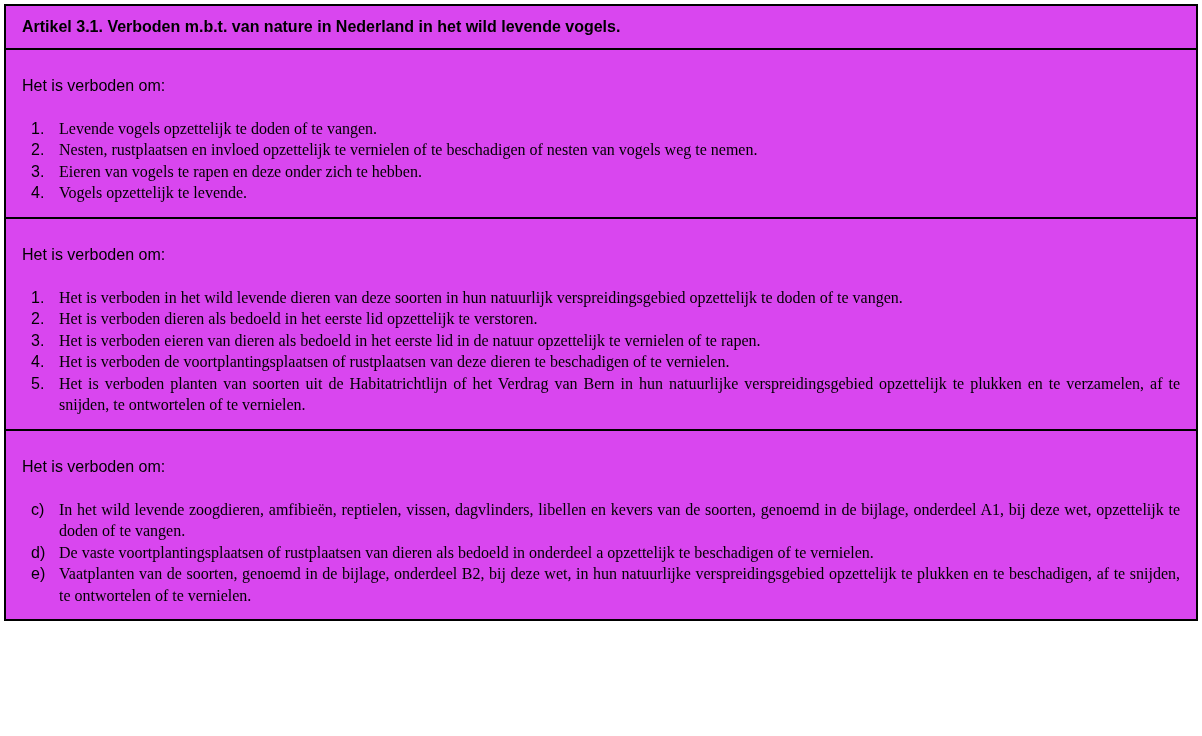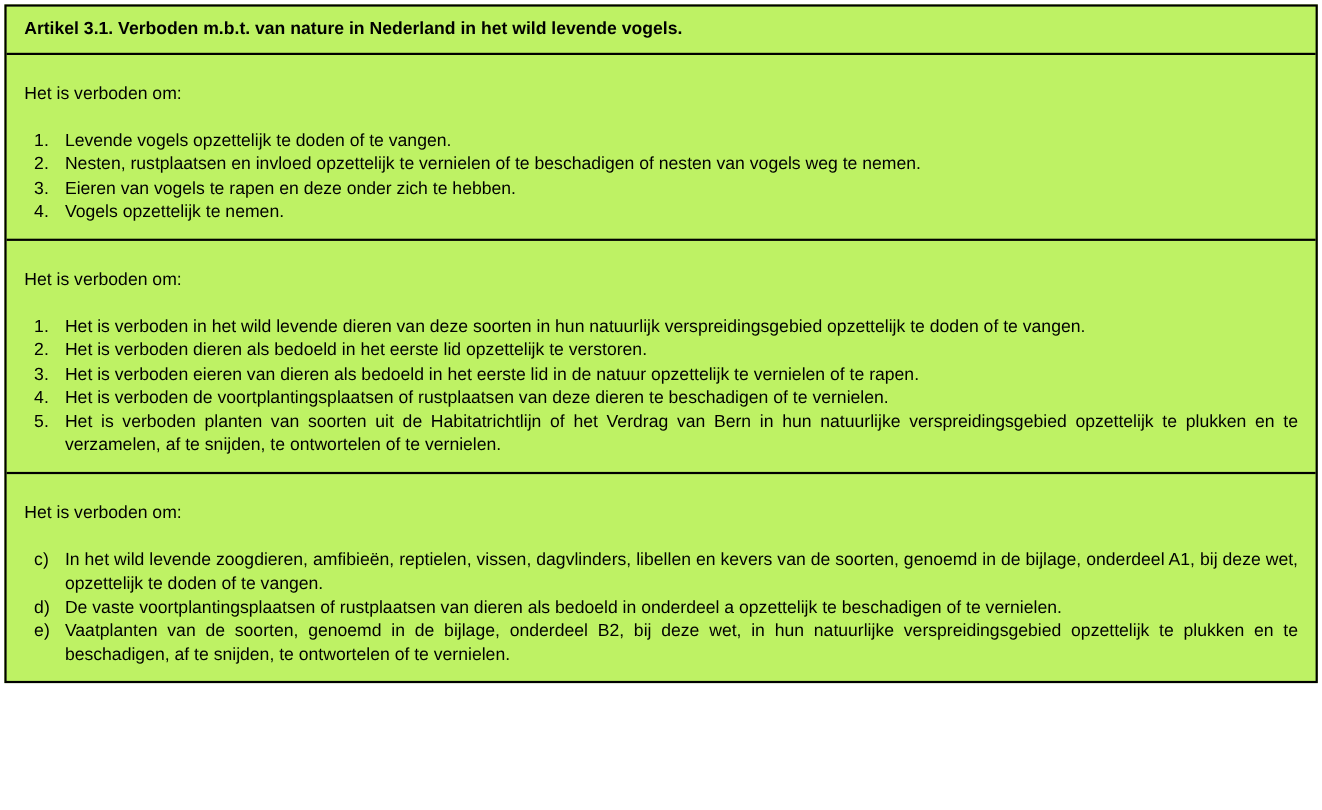--- a/index.html
+++ b/index.html
@@ -10,41 +10,42 @@
     height: 736px;
     overflow: hidden;
   }
   .doc {
     margin: 4px 4px;
     border: 2px solid #000000;
     color: #000000;
     font-family: "Liberation Sans", sans-serif;
     font-size: 16px;
     line-height: 21.5px;
-    background: #bef264;
+    background: #d946ef;
   }
   .row { border-top: 2px solid #000000; }
   .row:first-child { border-top: none; }
   .hdr {
     padding: 10px 16px;
     font-weight: bold;
   }
   .bdy {
     padding: 25px 16px 13px 16px;
   }
   .list { margin-top: 21.5px; }
   .item { display: flex; }
   .marker {
     width: 28px;
     margin-left: 9px;
     flex: 0 0 28px;
   }
   .itxt {
     flex: 1;
     text-align: justify;
+    font-family: Liberation Serif, serif;
   }
   .note {
     margin-top: 21.5px;
     text-align: justify;
   }
 </style>
 </head>
 <body>
 
 <div class="doc">
@@ -62,21 +63,21 @@
       <div class="item">
         <span class="marker">2.</span>
         <span class="itxt">Nesten, rustplaatsen en invloed opzettelijk te vernielen of te beschadigen of nesten van vogels weg te nemen.</span>
       </div>
       <div class="item">
         <span class="marker">3.</span>
         <span class="itxt">Eieren van vogels te rapen en deze onder zich te hebben.</span>
       </div>
       <div class="item">
         <span class="marker">4.</span>
-        <span class="itxt">Vogels opzettelijk te nemen.</span>
+        <span class="itxt">Vogels opzettelijk te levende.</span>
       </div>
     </div>
   </div>
 
   <div class="row bdy">
     <div class="intro">Het is verboden om:</div>
     <div class="list">
       <div class="item">
         <span class="marker">1.</span>
         <span class="itxt">Het is verboden in het wild levende dieren van deze soorten in hun natuurlijk verspreidingsgebied opzettelijk te doden of te vangen.</span>

